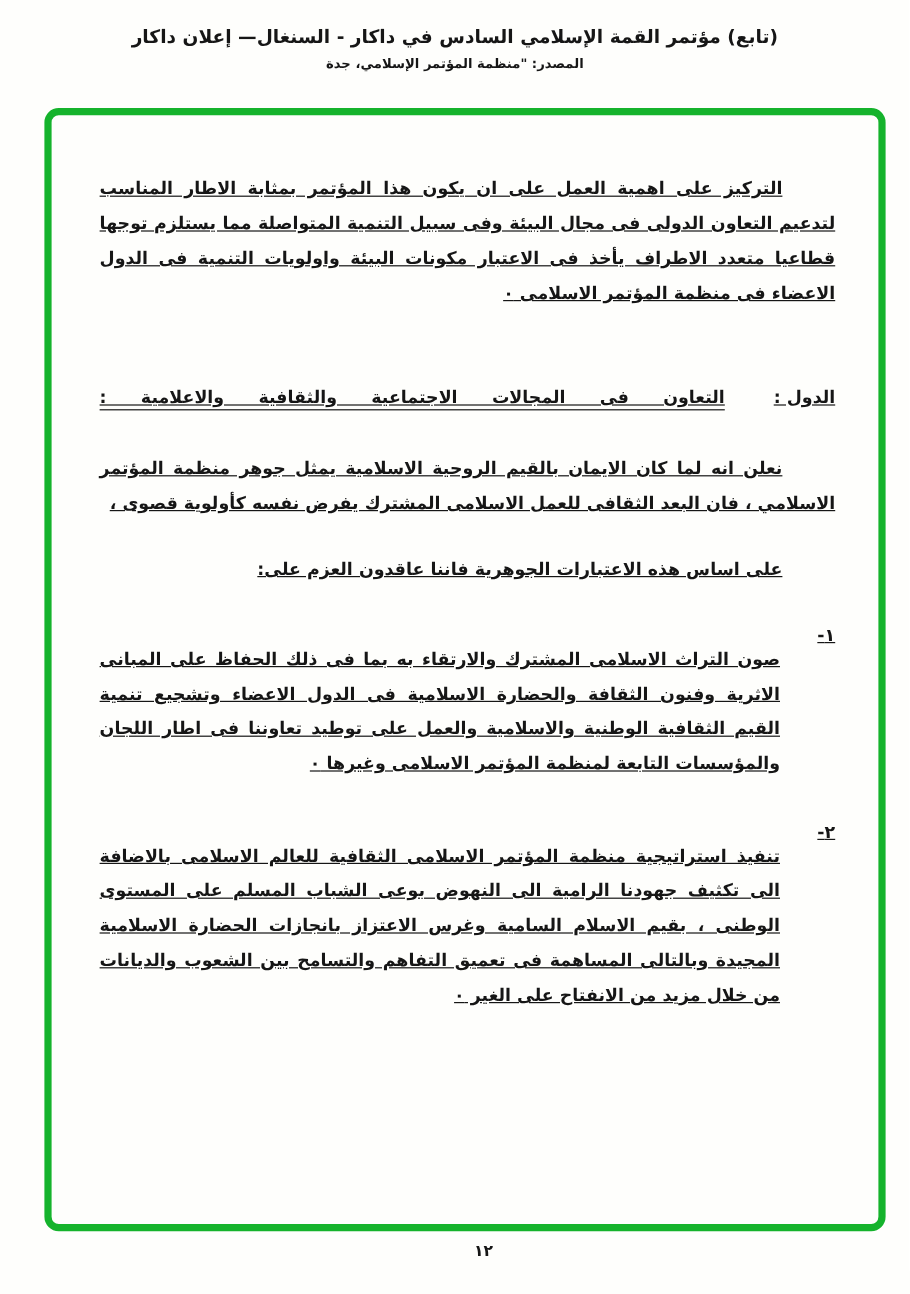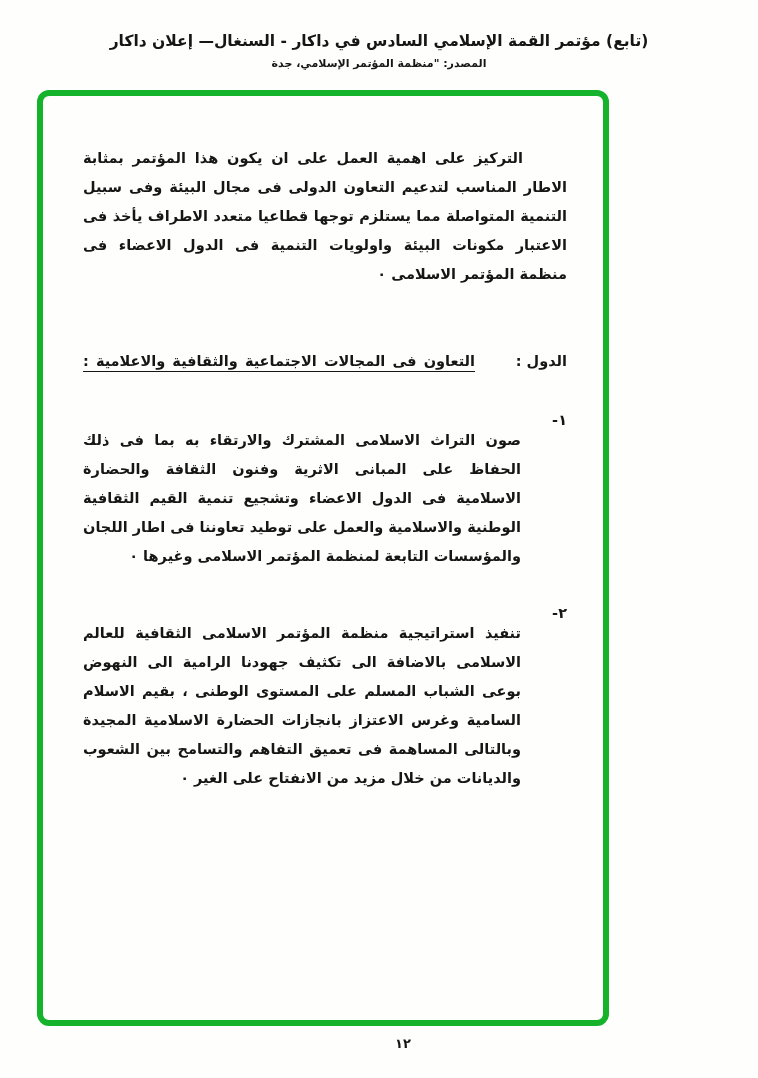--- a/index.html
+++ b/index.html
@@ -12,42 +12,43 @@
     width: 758px;
     height: 1078px;
     background: #fefefc;
     font-family: "DejaVu Sans", sans-serif;
     color: #161616;
     direction: rtl;
     overflow: hidden;
   }
   .header {
     text-align: center;
-    padding-top: 32px;
+    padding-top: 22px;
   }
   .header-title {
     font-size: 15.5px;
     font-weight: bold;
     letter-spacing: 0px;
   }
   .header-source {
     font-size: 11px;
     font-weight: bold;
     margin-top: 7px;
   }
   .frame {
     position: absolute;
     left: 37px;
     top: 90px;
-    width: 572px;
+    width: 701px;
     height: 936px;
     box-sizing: border-box;
     border: 6px solid #15b32c;
     border-radius: 12px;
     background: transparent;
+    text-decoration: underline;
   }
   .content {
     box-sizing: border-box;
     padding: 48px 36px 0 40px;
     font-size: 14.5px;
     font-weight: bold;
     line-height: 29px;
     text-align: justify;
   }
   .content p {
@@ -108,22 +109,24 @@
   <div class="frame">
     <div class="content">
 
       <p>التركيز على اهمية العمل على ان يكون هذا المؤتمر بمثابة الاطار المناسب لتدعيم التعاون الدولى فى مجال البيئة وفى سبيل التنمية المتواصلة مما يستلزم توجها قطاعيا متعدد الاطراف يأخذ فى الاعتبار مكونات البيئة واولويات التنمية فى الدول الاعضاء فى منظمة المؤتمر الاسلامى ٠</p>
 
       <div class="section-heading">
         <span class="section-label">الدول :</span>
         <span class="section-title">التعاون فى المجالات الاجتماعية والثقافية والاعلامية :</span>
       </div>
 
+      <p>نعلن انه لما كان الايمان بالقيم الروحية الاسلامية يمثل جوهر منظمة المؤتمر الاسلامي ، فان البعد الثقافى للعمل الاسلامى المشترك يفرض نفسه كأولوية قصوى ،</p>
 
 
+      <p>على اساس هذه الاعتبارات الجوهرية فاننا عاقدون العزم على:</p>
 
       <div class="list-item">
         <span class="list-marker">١-</span>
         <span class="list-text">صون التراث الاسلامى المشترك والارتقاء به بما فى ذلك الحفاظ على المبانى الاثرية وفنون الثقافة والحضارة الاسلامية فى الدول الاعضاء وتشجيع تنمية القيم الثقافية الوطنية والاسلامية والعمل على توطيد تعاوننا فى اطار اللجان والمؤسسات التابعة لمنظمة المؤتمر الاسلامى وغيرها ٠</span>
       </div>
 
       <div class="list-item">
         <span class="list-marker">٢-</span>
         <span class="list-text">تنفيذ استراتيجية منظمة المؤتمر الاسلامى الثقافية للعالم الاسلامى بالاضافة الى تكثيف جهودنا الرامية الى النهوض بوعى الشباب المسلم على المستوى الوطنى ، بقيم الاسلام السامية وغرس الاعتزاز بانجازات الحضارة الاسلامية المجيدة وبالتالى المساهمة فى تعميق التفاهم والتسامح بين الشعوب والديانات من خلال مزيد من الانفتاح على الغير ٠</span>
       </div>

